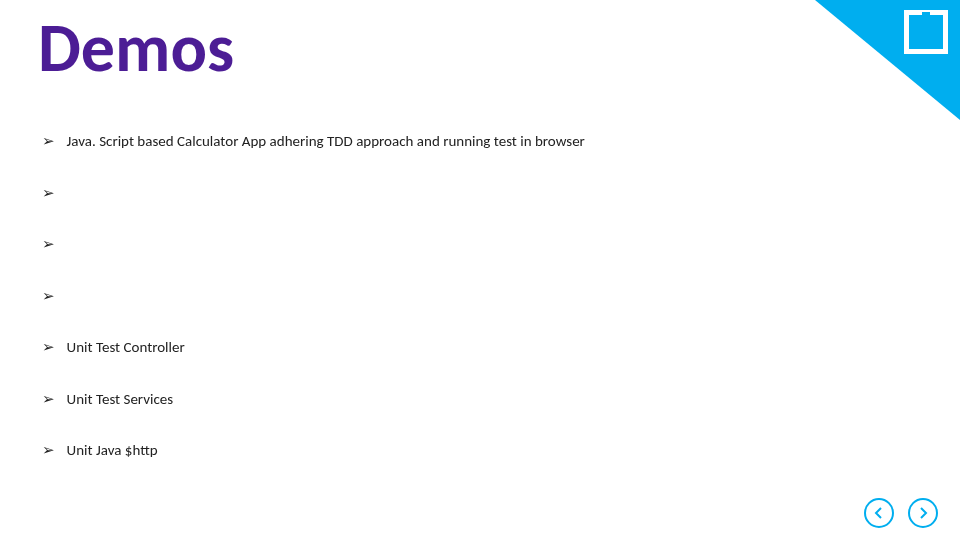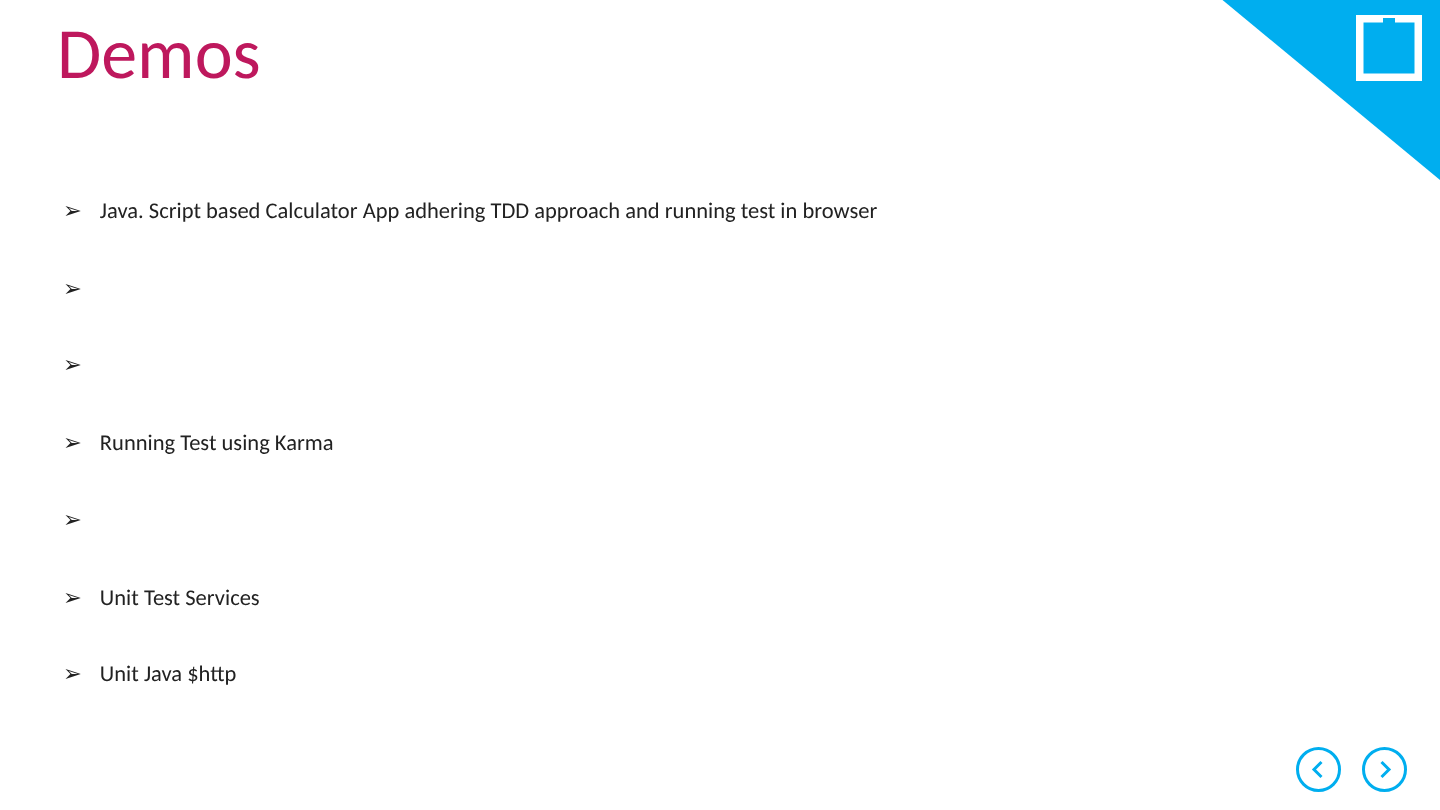--- a/index.html
+++ b/index.html
@@ -32,23 +32,23 @@
       z-index: 2;
     }
     .corner-logo svg {
       width: 44px;
       height: 44px;
     }
     .title {
       position: absolute;
       top: 6px;
       left: 38px;
-      font-size: 48px;
-      font-weight: 400;
-      color: #be185d;
+      font-size: 68px;
+      font-weight: 700;
+      color: #4c1d95;
       letter-spacing: 0px;
     }
     .bullet-list {
       position: absolute;
       top: 132px;
       left: 42px;
       right: 60px;
     }
     .bullet-item {
       display: flex;
@@ -109,24 +109,24 @@
     <span class="bullet-text">Java. Script based Calculator App adhering TDD approach and running test in browser</span>
   </div>
   <div class="bullet-item">
     <span class="bullet-marker">➢</span>
   </div>
   <div class="bullet-item">
     <span class="bullet-marker">➢</span>
   </div>
   <div class="bullet-item">
     <span class="bullet-marker">➢</span>
-    <span class="bullet-text">Running Test using Karma</span>
   </div>
   <div class="bullet-item">
     <span class="bullet-marker">➢</span>
+    <span class="bullet-text">Unit Test Controller</span>
   </div>
   <div class="bullet-item">
     <span class="bullet-marker">➢</span>
     <span class="bullet-text">Unit Test Services</span>
   </div>
   <div class="bullet-item">
     <span class="bullet-marker">➢</span>
     <span class="bullet-text">Unit Java $http</span>
   </div>
 </div>

